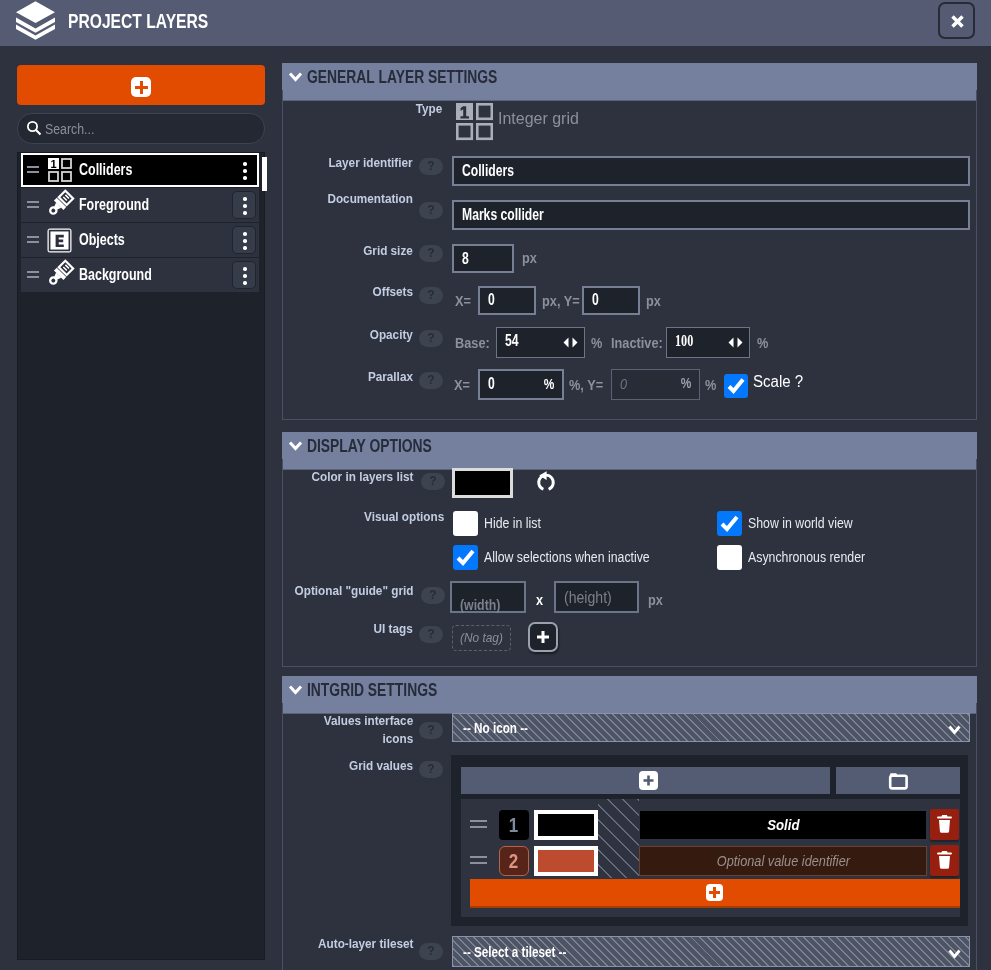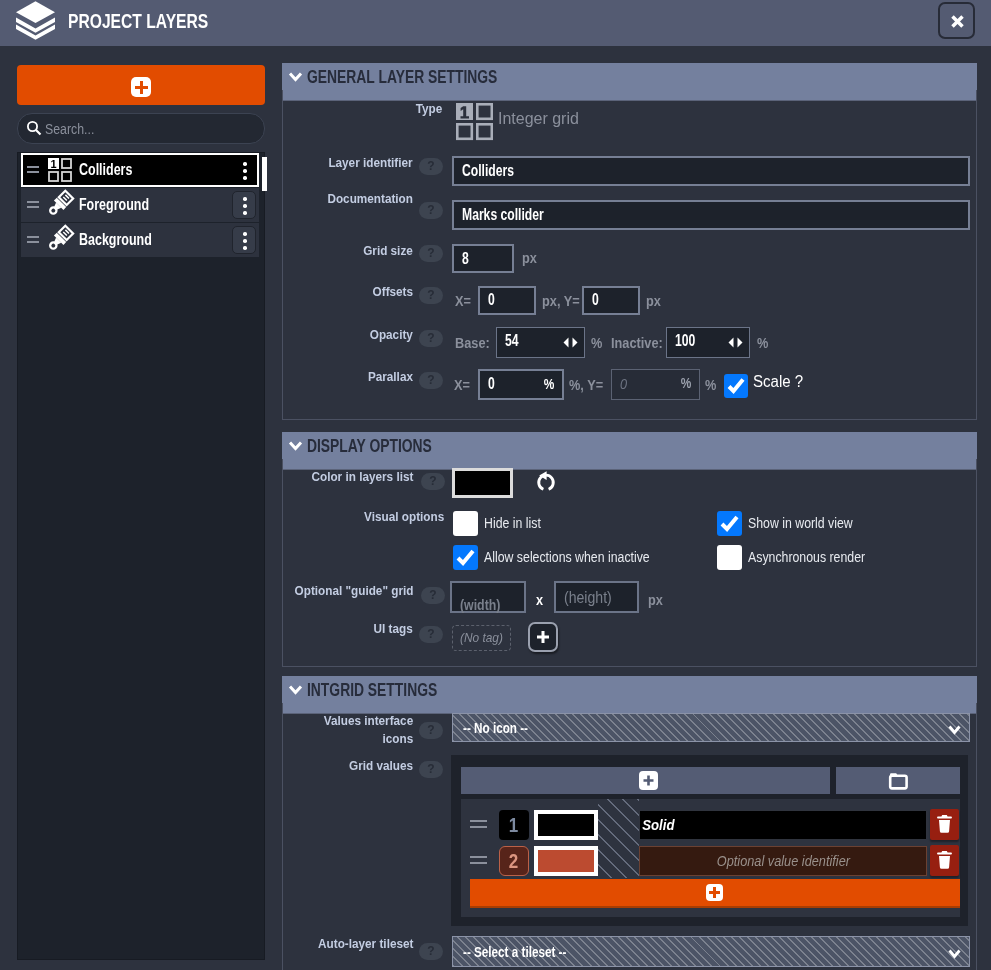--- a/index.html
+++ b/index.html
@@ -131,20 +131,36 @@
     <div class="lname"><span class="tx s78">Foreground</span></div>
     <div class="dots">
         <i></i>
         <i></i>
         <i></i>
       </div>
   </div>
   <div class="lrow">
     <div class="handle"></div>
     <div class="licon">
+      <svg width="25" height="25" viewBox="0 0 25 25" style="margin-top:1px">
+        <rect x="0.5" y="0.5" width="24" height="24" rx="2.5" fill="#fff"></rect>
+        <rect x="2.6" y="2.6" width="19.8" height="19.8" fill="none" stroke="#2b303c" stroke-width="1.7"></rect>
+        <path d="M8.6 6.8 h8.2 v2.7 h-5.1 v2 h4.5 v2.7 h-4.5 v2.2 h5.1 v2.7 h-8.2 z" fill="#2b303c"></path>
+      </svg>
+    </div>
+    <div class="lname"><span class="tx s78">Objects</span></div>
+    <div class="dots">
+        <i></i>
+        <i></i>
+        <i></i>
+      </div>
+  </div>
+  <div class="lrow">
+    <div class="handle"></div>
+    <div class="licon">
       <svg width="30" height="30" viewBox="0 0 26 26" style="overflow:visible;margin:-2px 0 0 -2px">
           <g transform="rotate(45 13 12)">
         <rect x="8.2" y="0.7" width="9.6" height="8" fill="none" stroke="#fff" stroke-width="1.9"></rect>
         <path d="M10.8 3.2 H15.2 M10.8 5.8 H15.2" stroke="#fff" stroke-width="1.3"></path>
         <rect x="7.2" y="10.2" width="11.6" height="3.4" fill="#fff"></rect>
         <path d="M9.8 13.6 H16.2 L14.6 17.6 H11.4 Z" fill="#fff"></path>
         <circle cx="13" cy="20.2" r="3.7" fill="#fff"></circle>
         <circle cx="13" cy="20.2" r="1.7" fill="#2d323e"></circle>
       </g>
         </svg>
@@ -213,21 +229,21 @@
 <div class="glbl" style="left:455px; top:334px;"><span class="tx s85">Base:</span></div>
 <div class="inp2" style="left:496px; top:327px; width:89px; height:31px;">
     <span class="v tx s76" style="top:4px">54</span>
   <svg class="spin" style="right:6px;top:9px" width="15" height="11" viewBox="0 0 15 11">
       <path d="M5.5 0.5 L5.5 10.5 L0.5 5.5 Z" fill="#fff"></path>
       <path d="M9.5 0.5 L9.5 10.5 L14.5 5.5 Z" fill="#fff"></path>
     </svg>
 </div>
 <div class="glbl" style="left:591px; top:334px;"><span class="tx s85">%</span></div>
 <div class="glbl" style="left:611px; top:334px;"><span class="tx s85">Inactive:</span></div>
-<div class="inp2" style="left:666px; top:327px; width:84px; height:31px;">
+<div class="inp2" style="left:666px; top:327px; width:84px; height:31px;font-family:Liberation Serif, serif;">
     <span class="v tx s76" style="top:4px">100</span>
   <svg class="spin" style="right:6px;top:9px" width="15" height="11" viewBox="0 0 15 11">
       <path d="M5.5 0.5 L5.5 10.5 L0.5 5.5 Z" fill="#fff"></path>
       <path d="M9.5 0.5 L9.5 10.5 L14.5 5.5 Z" fill="#fff"></path>
     </svg>
 </div>
 <div class="glbl" style="left:757px; top:334px;"><span class="tx s85">%</span></div>
 
 <div class="lbl" style="right:578px; top:370px;"><span class="tr s94">Parallax</span></div>
 <div class="pill" style="left:419px; top:372px;">?</div>
@@ -340,21 +356,21 @@
         <rect x="2.2" y="4.8" width="16.4" height="12.6" rx="1.8" fill="none" stroke="#fff" stroke-width="2.6"></rect>
       </svg>
   </div>
 
   <div class="abs" style="left:10px; top:44px; width:499px; height:118px; background:#2e333f;">
 
     <div class="abs" style="left:9px; top:21px; width:17px; height:8px; border-top:2px solid #8b909c; border-bottom:2px solid #8b909c;"></div>
     <div class="abs" style="left:38px; top:11px; width:30px; height:30px; background:#000; border-radius:4px; text-align:center;"><span style="font-size:20px;font-weight:bold;color:#7d8aa0;line-height:30px;display:inline-block;transform:scaleX(.85)">1</span></div>
     <div class="abs" style="left:73px; top:11px; width:64px; height:30px; background:#000; border:4px solid #fff;"></div>
     <div class="abs" style="left:137px; top:0px; width:41px; height:79px; background:repeating-linear-gradient(45deg, transparent 0 9px, #646b7c 9px 10.6px);"></div>
-    <div class="abs" style="left:178px; top:11px; width:288px; height:30px; background:#000; border:1px solid #30343e; "><span style="font-size:15px;font-style:italic;font-weight:bold;color:#fff;line-height:28px;" class="tc s88">Solid</span></div>
+    <div class="abs" style="left:178px; top:11px; width:288px; height:30px; background:#000; border:1px solid #30343e; text-align:center;"><span style="font-size:15px;font-style:italic;font-weight:bold;color:#fff;line-height:28px;" class="tc s88">Solid</span></div>
     <div class="abs" style="left:469px; top:10px; width:29px; height:31px; background:#971f10; border-radius:2px; box-shadow:0 2px 2px rgba(0,0,0,.35);">
       <svg style="position:absolute;left:7px;top:6px" width="15" height="18" viewBox="0 0 15 18">
           <path d="M5.2 0 h4.6 l0.8 1.6 h3.4 a0.9 0.9 0 0 1 0 1.9 h-13 a0.9 0.9 0 0 1 0-1.9 h3.4 z" fill="#fff"></path>
           <path d="M2 5 h11 l-0.9 11.2 a1.6 1.6 0 0 1-1.6 1.5 h-6 a1.6 1.6 0 0 1-1.6-1.5 z" fill="#fff"></path>
         </svg>
     </div>
 
     <div class="abs" style="left:9px; top:57px; width:17px; height:8px; border-top:2px solid #8b909c; border-bottom:2px solid #8b909c;"></div>
     <div class="abs" style="left:38px; top:47px; width:30px; height:30px; background:#57241a; border:1px solid #bb6148; border-radius:6px; text-align:center;"><span style="font-size:20px;font-weight:bold;color:#db9580;line-height:28px;display:inline-block;transform:scaleX(.85)">2</span></div>
     <div class="abs" style="left:73px; top:47px; width:64px; height:30px; background:#bc4b30; border:4px solid #fff;"></div>

